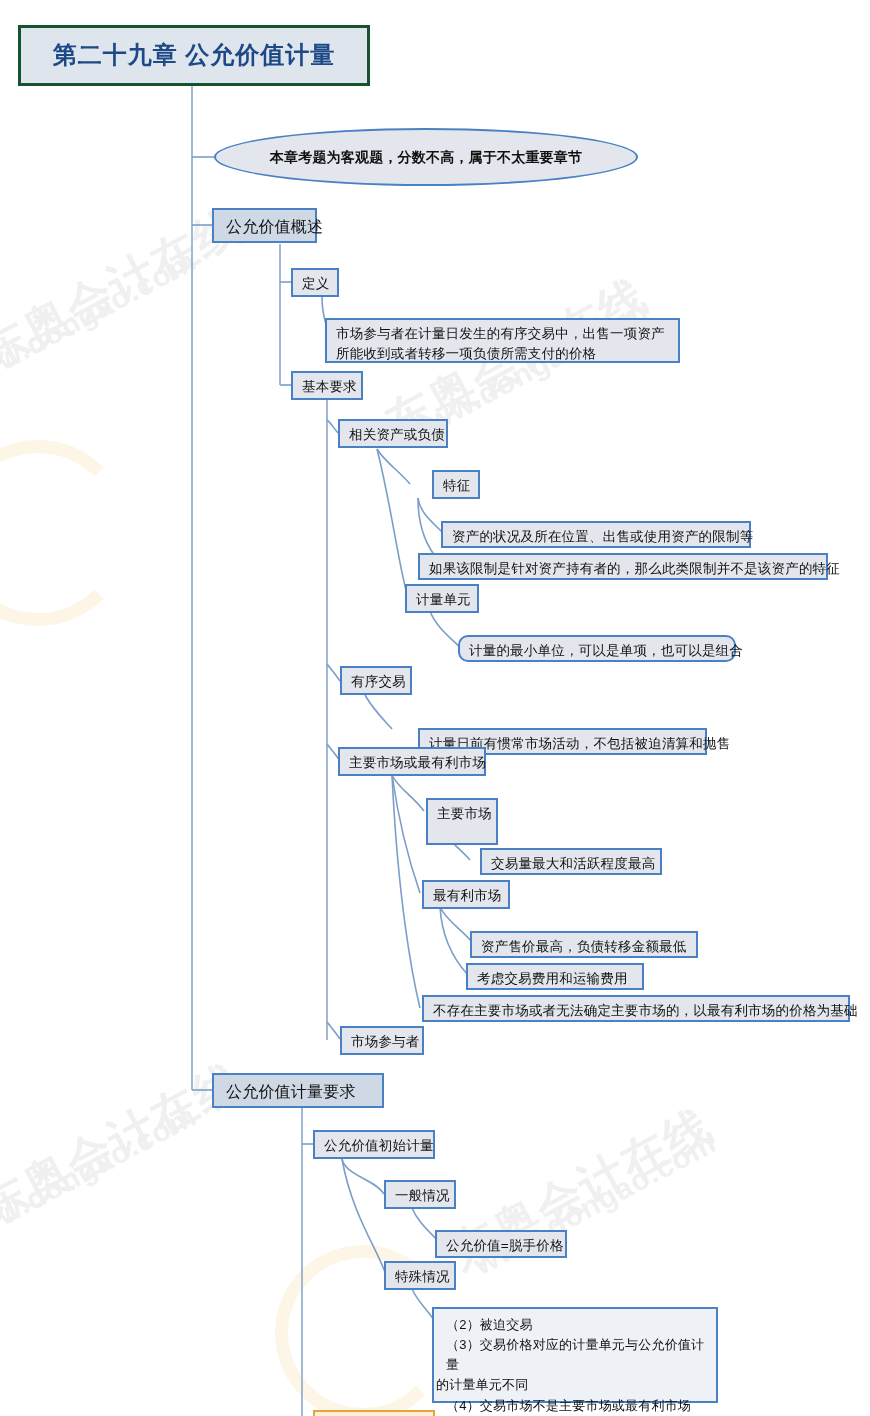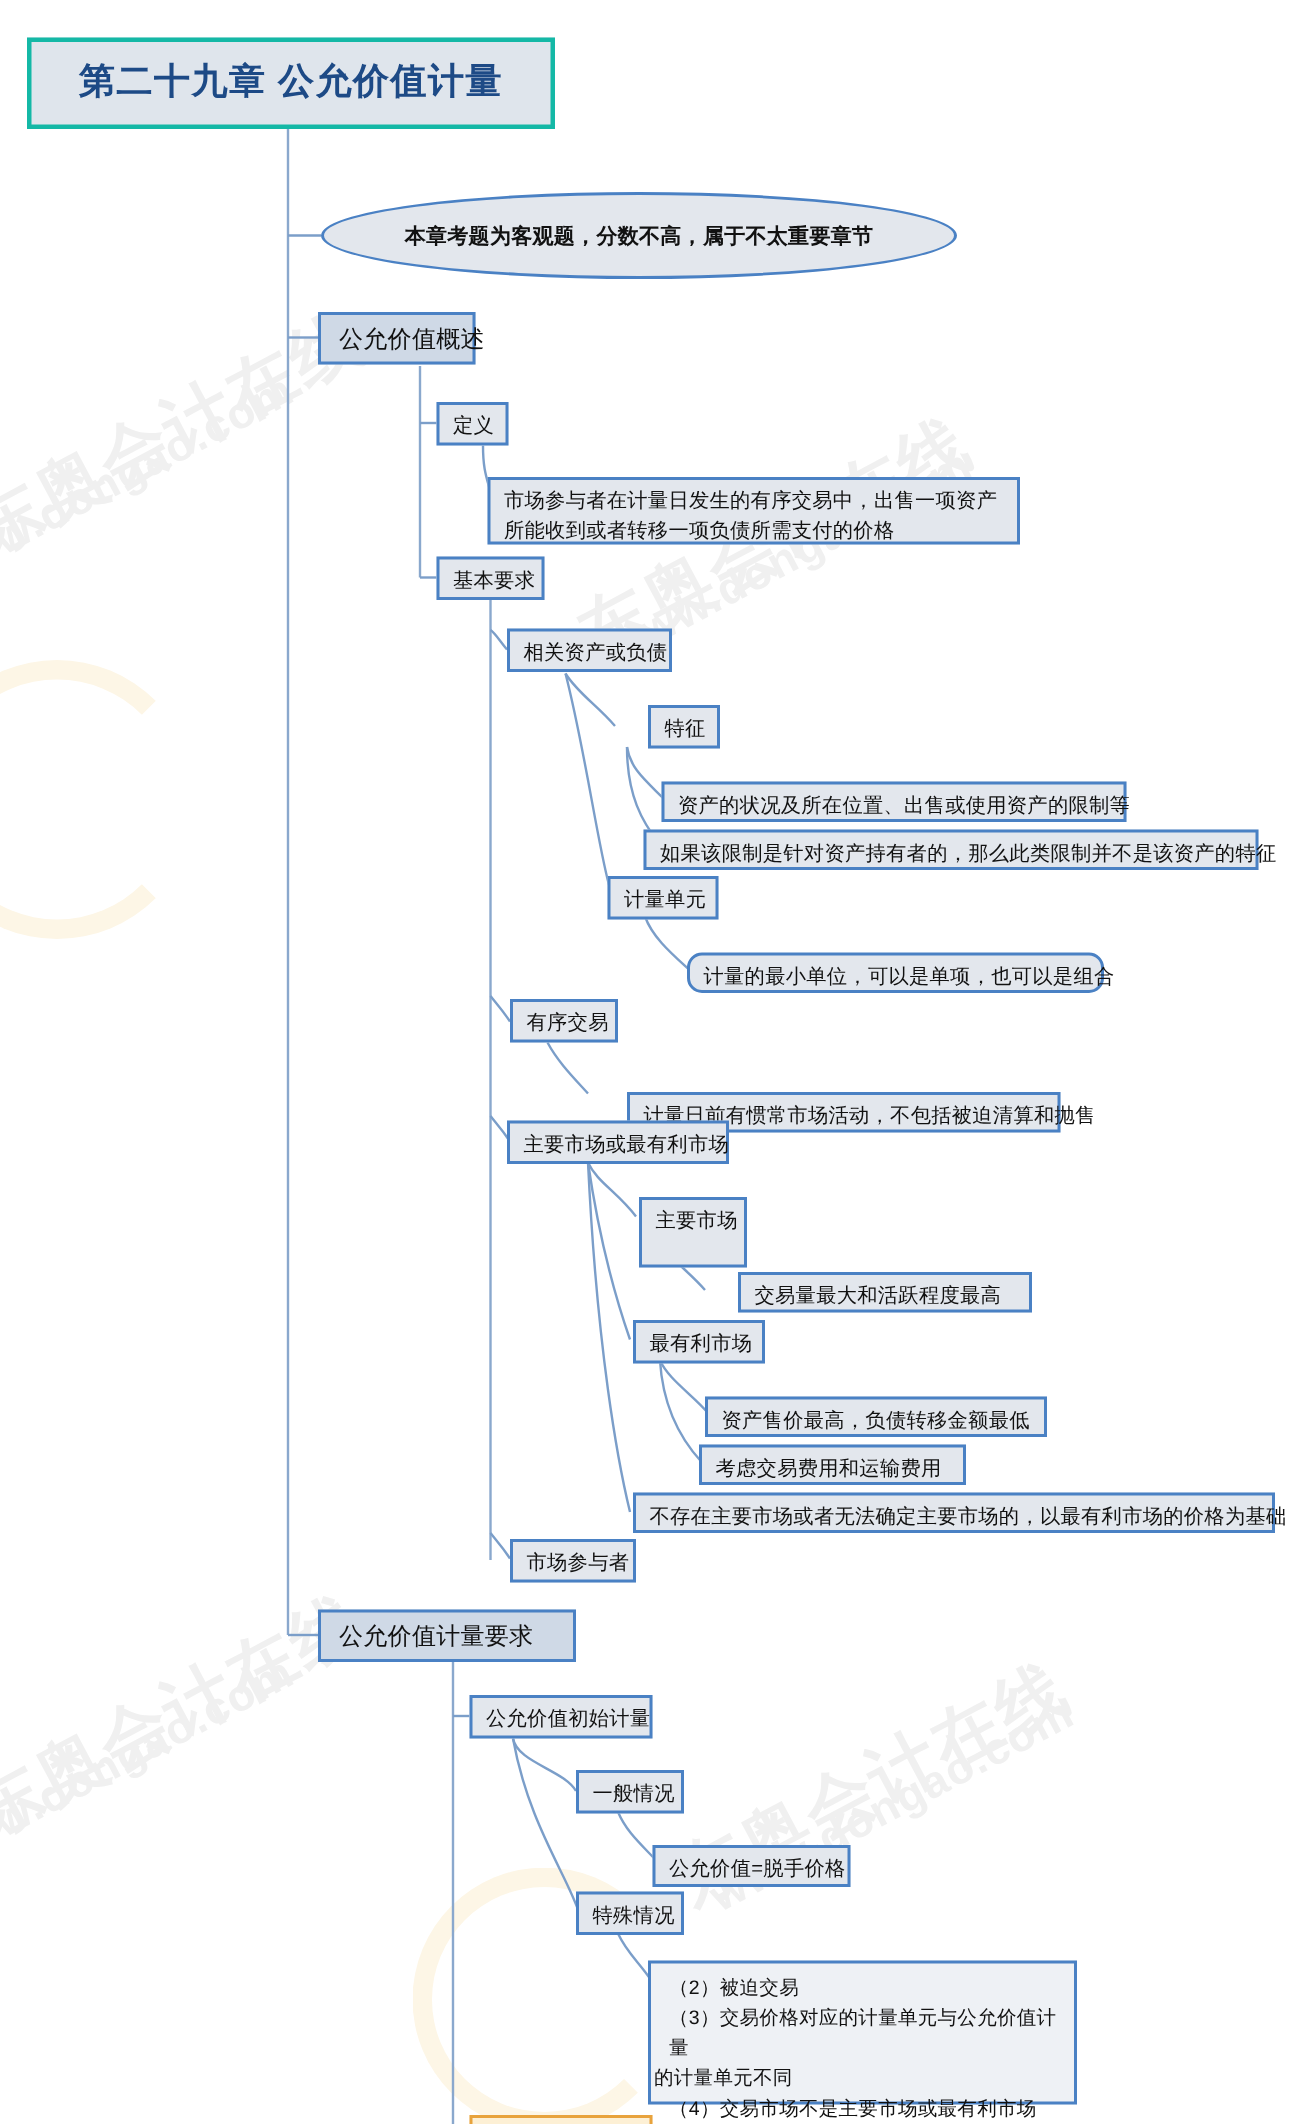--- a/index.html
+++ b/index.html
@@ -60,21 +60,21 @@
     line-height: 1.45;
     padding: 4px 9px;
     white-space: nowrap;
     letter-spacing: 0.2px;
   }
   .node.multiline { white-space: normal; }
 
   
   .node.root {
     background: #dfe5ec;
-    border: 3px solid #14b8a6;
+    border: 3px solid #14532d;
     color: #1d4a86;
     font-size: 24px;
     font-weight: bold;
     letter-spacing: 1px;
     display: flex;
     align-items: center;
     justify-content: center;
   }
 
   
@@ -201,35 +201,35 @@
   <div class="node multiline" style="left:325px; top:318px; width:355px; height:45px;">市场参与者在计量日发生的有序交易中，出售一项资产所能收到或者转移一项负债所需支付的价格</div>
 
   <div class="node" style="left:291px; top:371px; width:72px; height:29px;">基本要求</div>
 
   <div class="node" style="left:338px; top:419px; width:110px; height:29px;">相关资产或负债</div>
 
   <div class="node" style="left:408px; top:470px; width:48px; height:29px;margin-left:24px;">特征</div>
 
   <div class="node" style="left:441px; top:521px; width:310px; height:27px;">资产的状况及所在位置、出售或使用资产的限制等</div>
 
-  <div class="node" style="left:429px; top:553px; width:410px; height:27px;">如果该限制是针对资产持有者的，那么此类限制并不是该资产的特征</div>
+  <div class="node" style="left:418px; top:553px; width:410px; height:27px;">如果该限制是针对资产持有者的，那么此类限制并不是该资产的特征</div>
 
   <div class="node" style="left:405px; top:584px; width:74px; height:29px;">计量单元</div>
 
   <div class="node" style="left:458px; top:635px; width:278px; height:27px;border-radius:10px;">计量的最小单位，可以是单项，也可以是组合</div>
 
   <div class="node" style="left:340px; top:666px; width:72px; height:29px;">有序交易</div>
 
   <div class="node" style="left:390px; top:728px; width:289px; height:27px;margin-left:28px;">计量日前有惯常市场活动，不包括被迫清算和抛售</div>
 
   <div class="node" style="left:338px; top:747px; width:148px; height:29px;">主要市场或最有利市场</div>
 
   <div class="node" style="left:426px; top:798px; width:72px; height:47px;">主要市场</div>
 
-  <div class="node" style="left:492px; top:848px; width:196px; height:27px;">交易量最大和活跃程度最高</div>
+  <div class="node" style="left:480px; top:848px; width:182px; height:27px;">交易量最大和活跃程度最高</div>
 
   <div class="node" style="left:422px; top:880px; width:88px; height:29px;">最有利市场</div>
 
   <div class="node" style="left:470px; top:931px; width:228px; height:27px;">资产售价最高，负债转移金额最低</div>
 
   <div class="node" style="left:466px; top:963px; width:178px; height:27px;">考虑交易费用和运输费用</div>
 
   <div class="node" style="left:422px; top:995px; width:428px; height:27px;">不存在主要市场或者无法确定主要市场的，以最有利市场的价格为基础</div>
 
   <div class="node" style="left:340px; top:1026px; width:84px; height:29px;">市场参与者</div>

